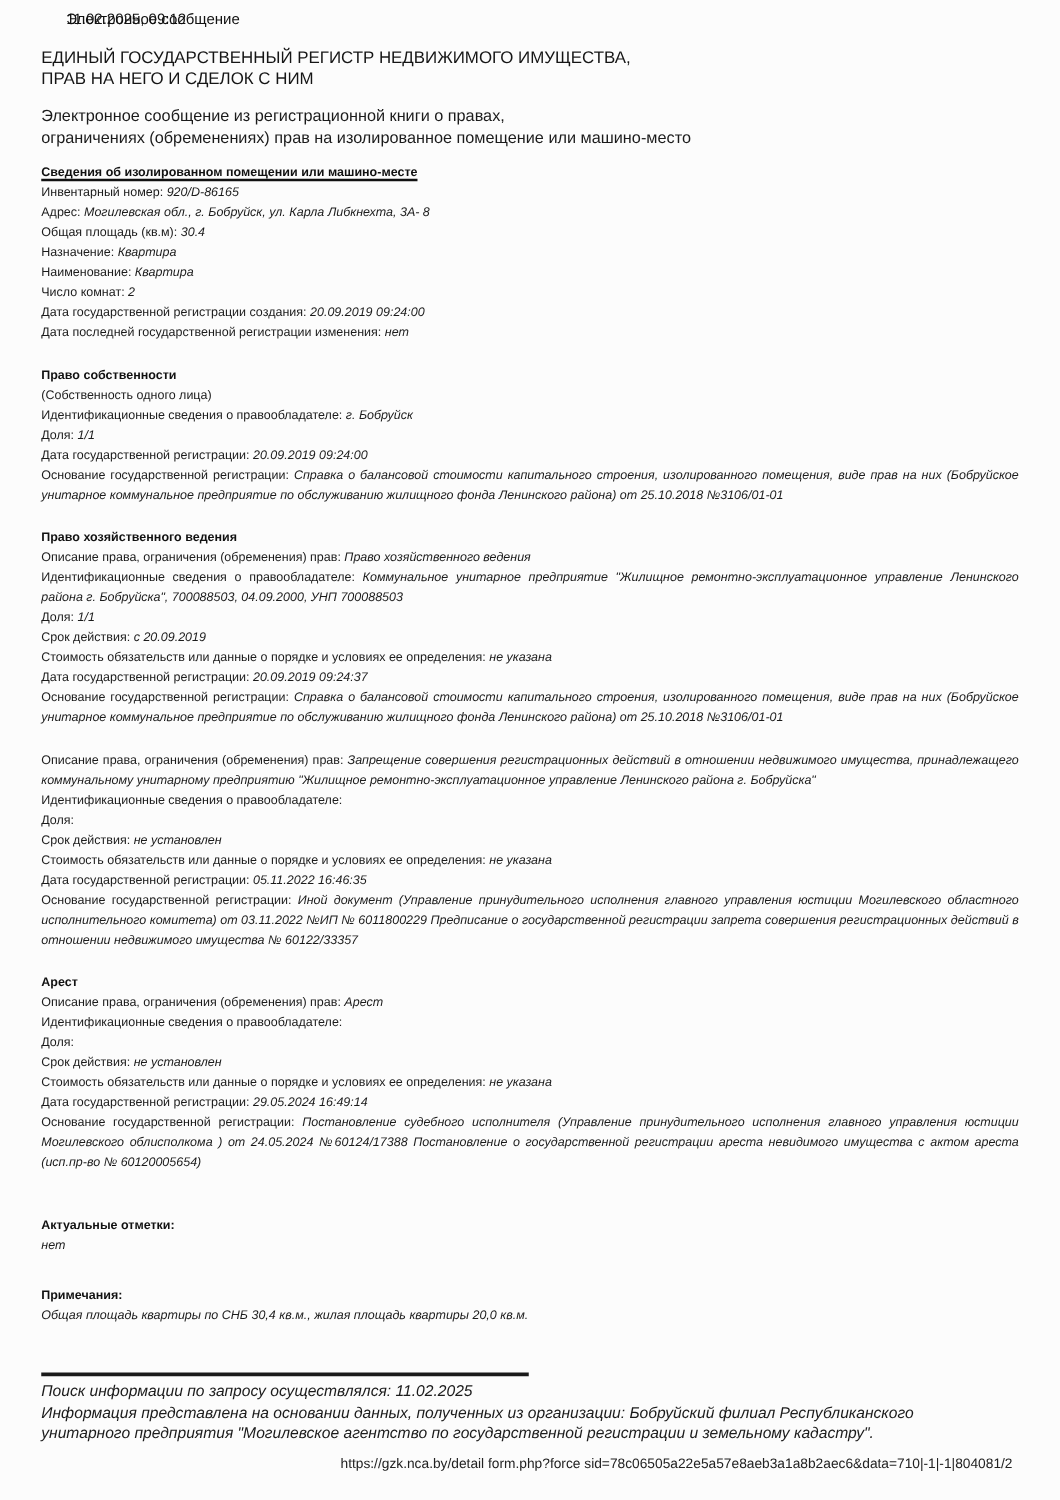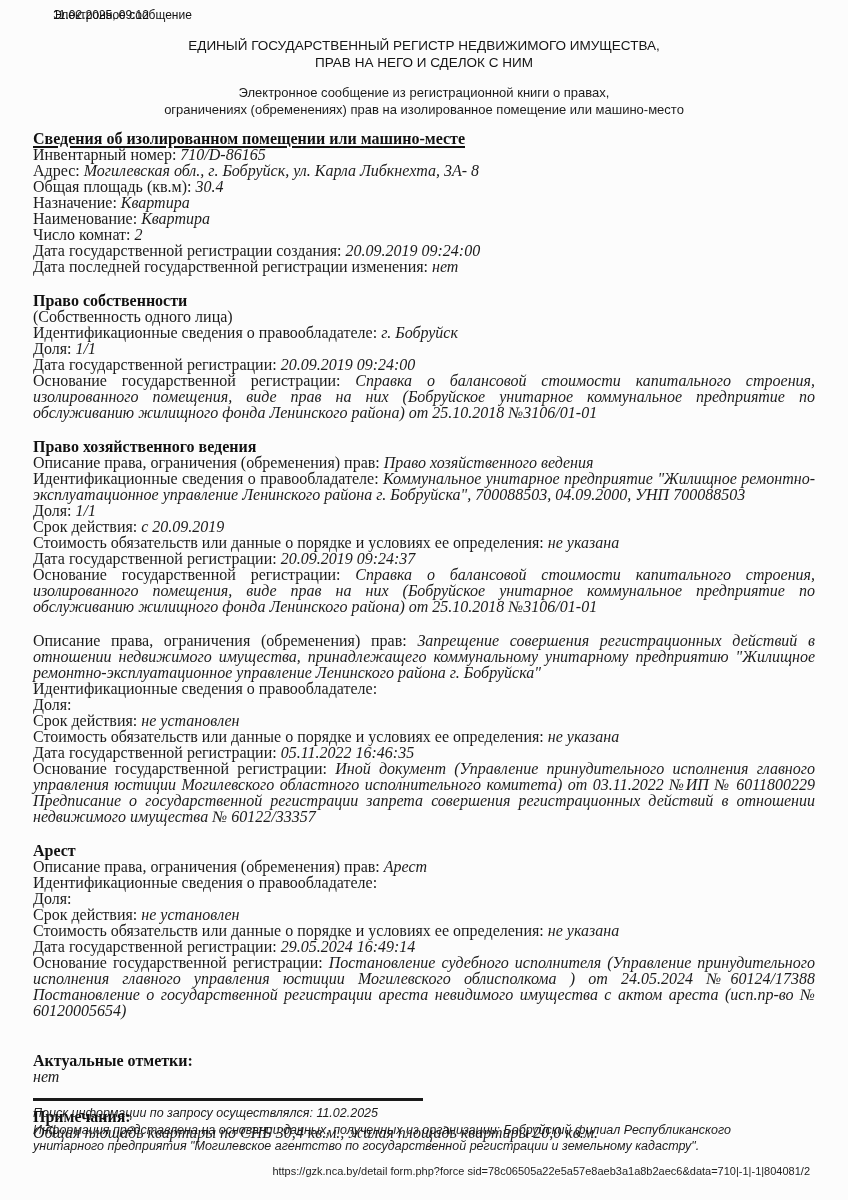--- a/index.html
+++ b/index.html
@@ -26,38 +26,38 @@
     font-size: 12px;
     height: 15px;
     margin-bottom: 14px;
     color: #111;
     margin-left: 20px;
   }
   .print-header .ph-date { position: absolute; left: 0; top: 0; }
   .print-header .ph-title { position: absolute; left: 0; right: 0; text-align: left; top: 0; }
   
   .doc-title {
-    text-align: center;
+    text-align: left;
     font-size: 13.5px;
     line-height: 17px;
     margin-bottom: 13px;
     color: #151515;
   }
   .doc-subtitle {
-    text-align: center;
+    text-align: left;
     font-size: 13px;
     line-height: 17px;
   }
   
   #sections-root { margin-top: 13px; }
   .doc-section { margin: 18px 0 0 0; }
   .doc-section:first-child { margin-top: 0; }
   .doc-section.sec-actual-marks { margin-top: 34px; }
   .doc-section.sec-notes { margin-top: 24px; }
-  .doc-section p { margin: 0; font-size: 16px; line-height: 16px; font-family: Liberation Serif, serif; }
+  .doc-section p { margin: 0; font-size: 10px; line-height: 16px; }
   .sec-heading {
     font-weight: bold;
     font-size: 13px;
     color: #111;
   }
   .sec-heading.underline {
     text-decoration: underline;
     text-decoration-thickness: 2px;
     text-underline-offset: 2px;
   }
@@ -108,21 +108,21 @@
   </div>
 
   <div class="doc-subtitle">
     <div>Электронное сообщение из регистрационной книги о правах,</div>
     <div>ограничениях (обременениях) прав на изолированное помещение или машино-место</div>
   </div>
 
   <main id="sections-root">
       <section class="doc-section sec-isolated-premises-info">
         <p class="sec-heading underline">Сведения об изолированном помещении или машино-месте</p>
-        <p class="doc-line"><span class="label">Инвентарный номер:</span> <span class="value">710/D-86165</span></p>
+        <p class="doc-line"><span class="label">Инвентарный номер:</span> <span class="value">920/D-86165</span></p>
         <p class="doc-line"><span class="label">Адрес:</span> <span class="value">Могилевская обл., г. Бобруйск, ул. Карла Либкнехта, 3А- 8</span></p>
         <p class="doc-line"><span class="label">Общая площадь (кв.м):</span> <span class="value">30.4</span></p>
         <p class="doc-line"><span class="label">Назначение:</span> <span class="value">Квартира</span></p>
         <p class="doc-line"><span class="label">Наименование:</span> <span class="value">Квартира</span></p>
         <p class="doc-line"><span class="label">Число комнат:</span> <span class="value">2</span></p>
         <p class="doc-line"><span class="label">Дата государственной регистрации создания:</span> <span class="value">20.09.2019 09:24:00</span></p>
         <p class="doc-line"><span class="label">Дата последней государственной регистрации изменения:</span> <span class="value">нет</span></p>
       </section>
       <section class="doc-section sec-ownership-right">
         <p class="sec-heading">Право собственности</p>

